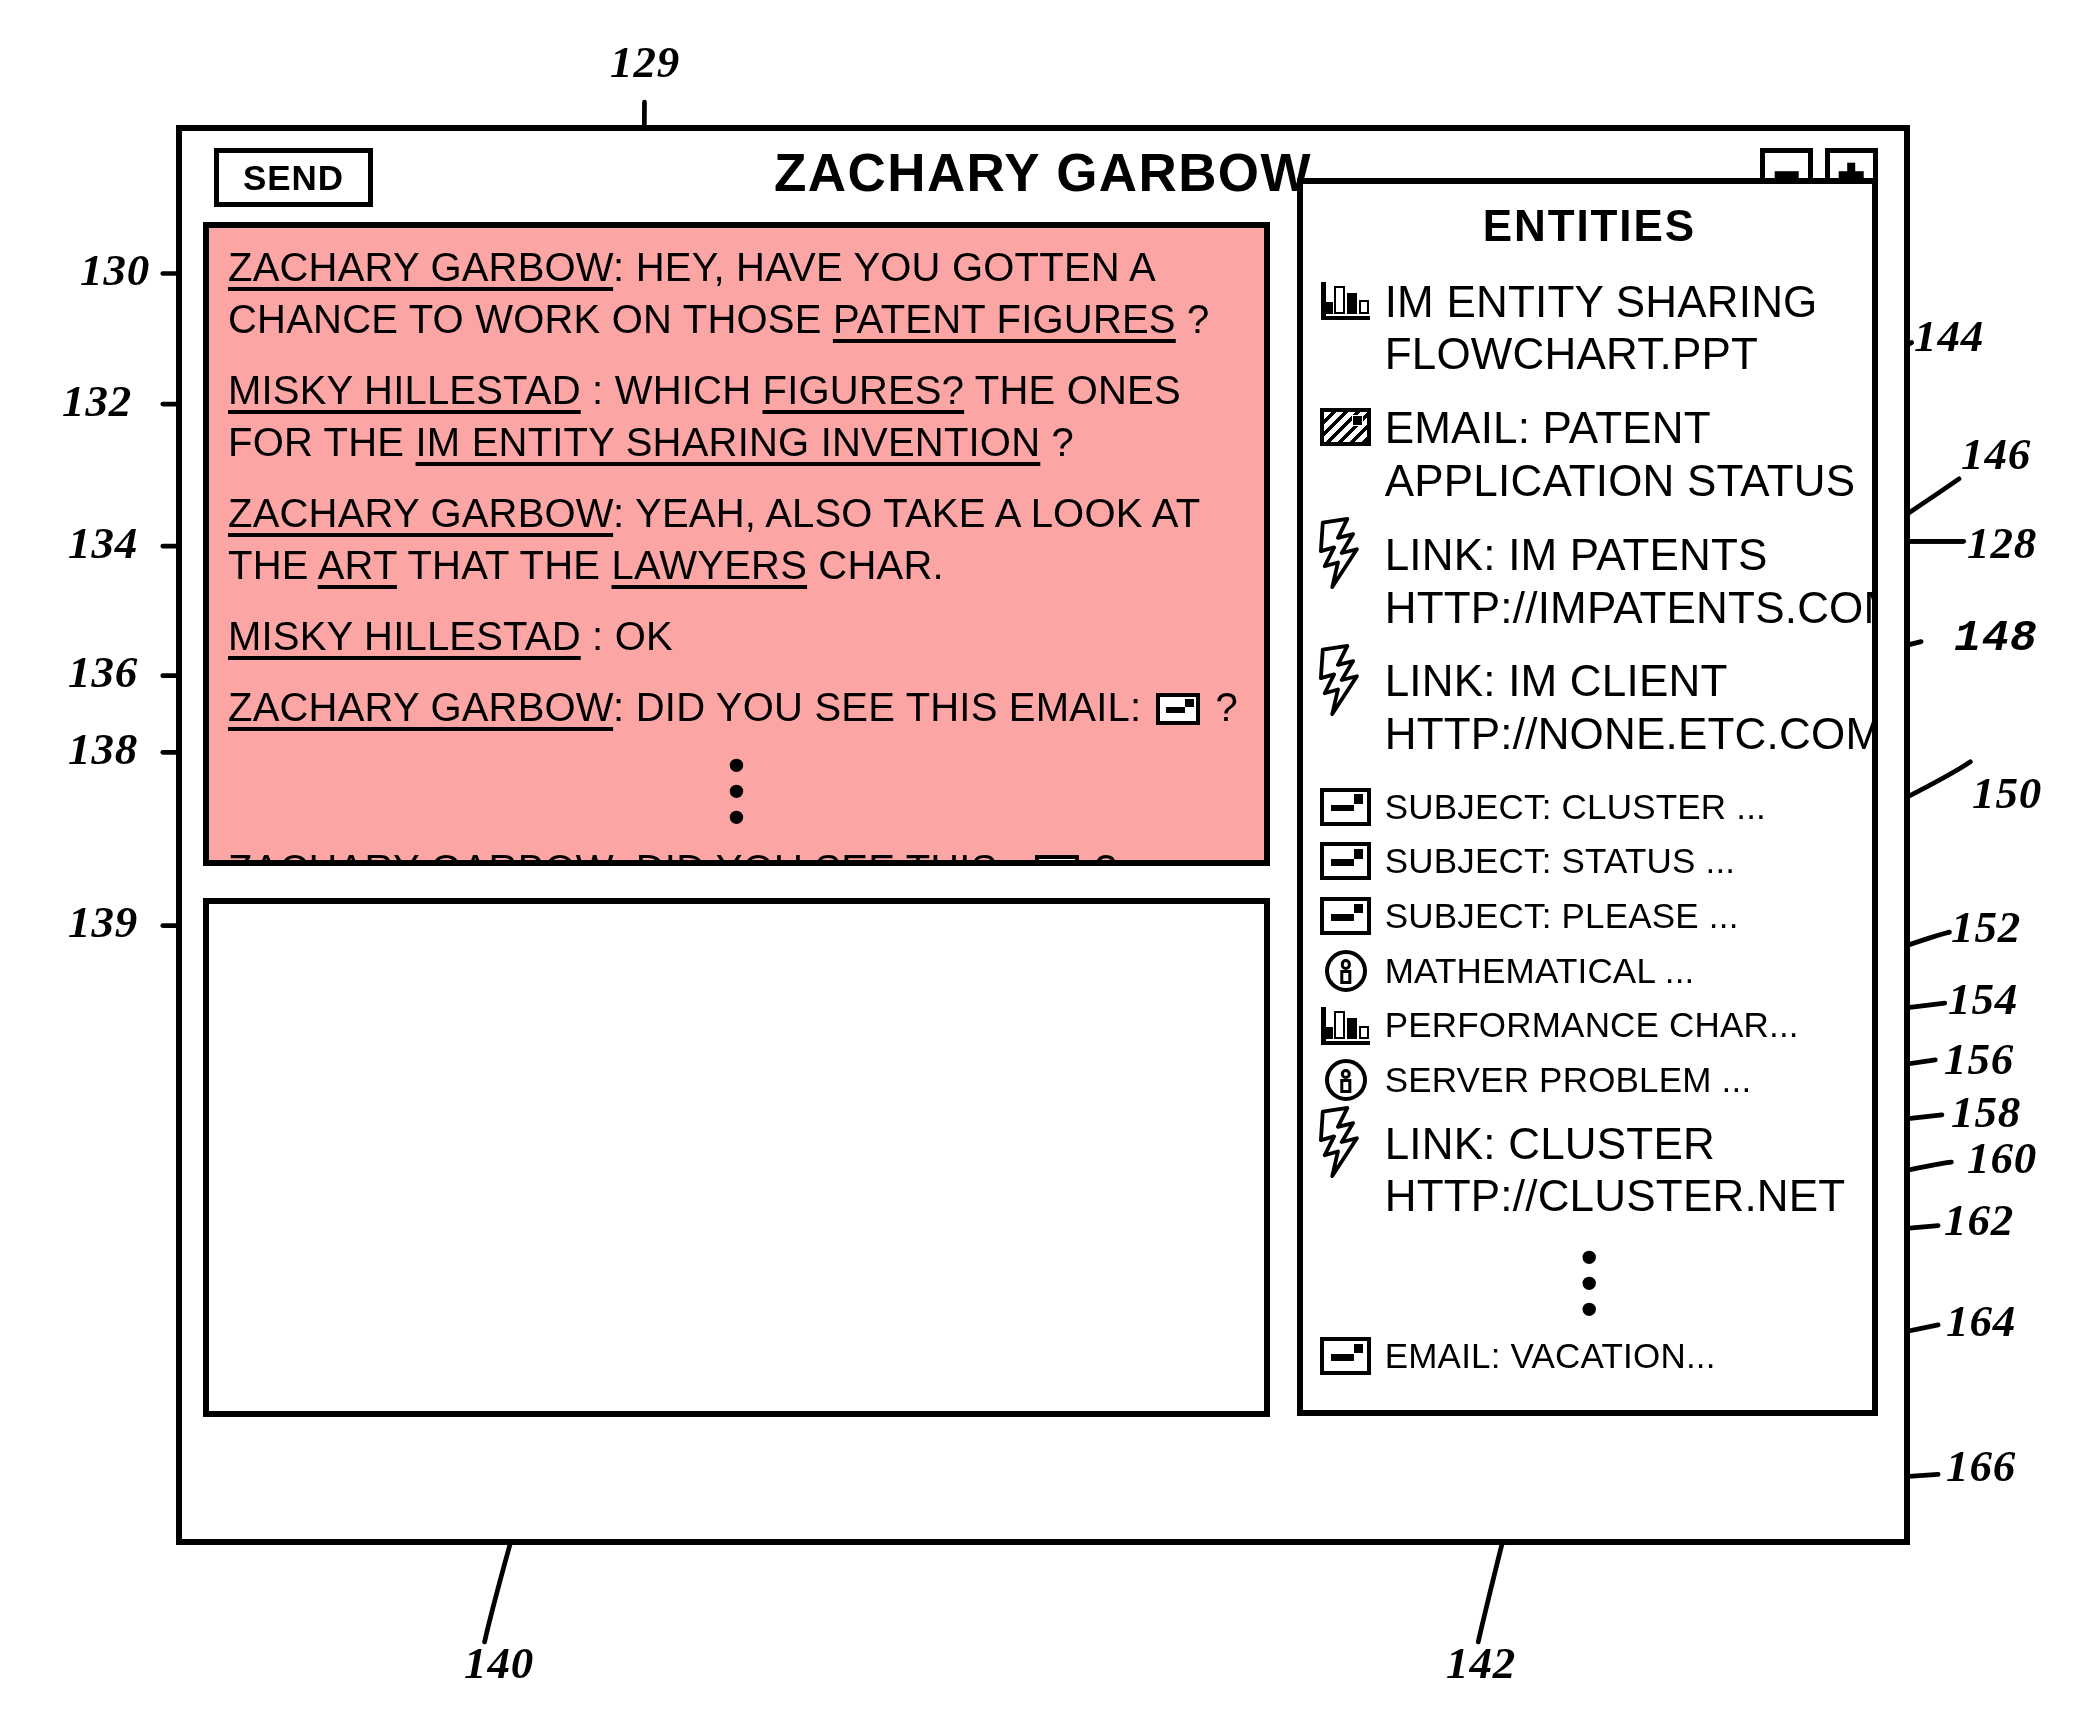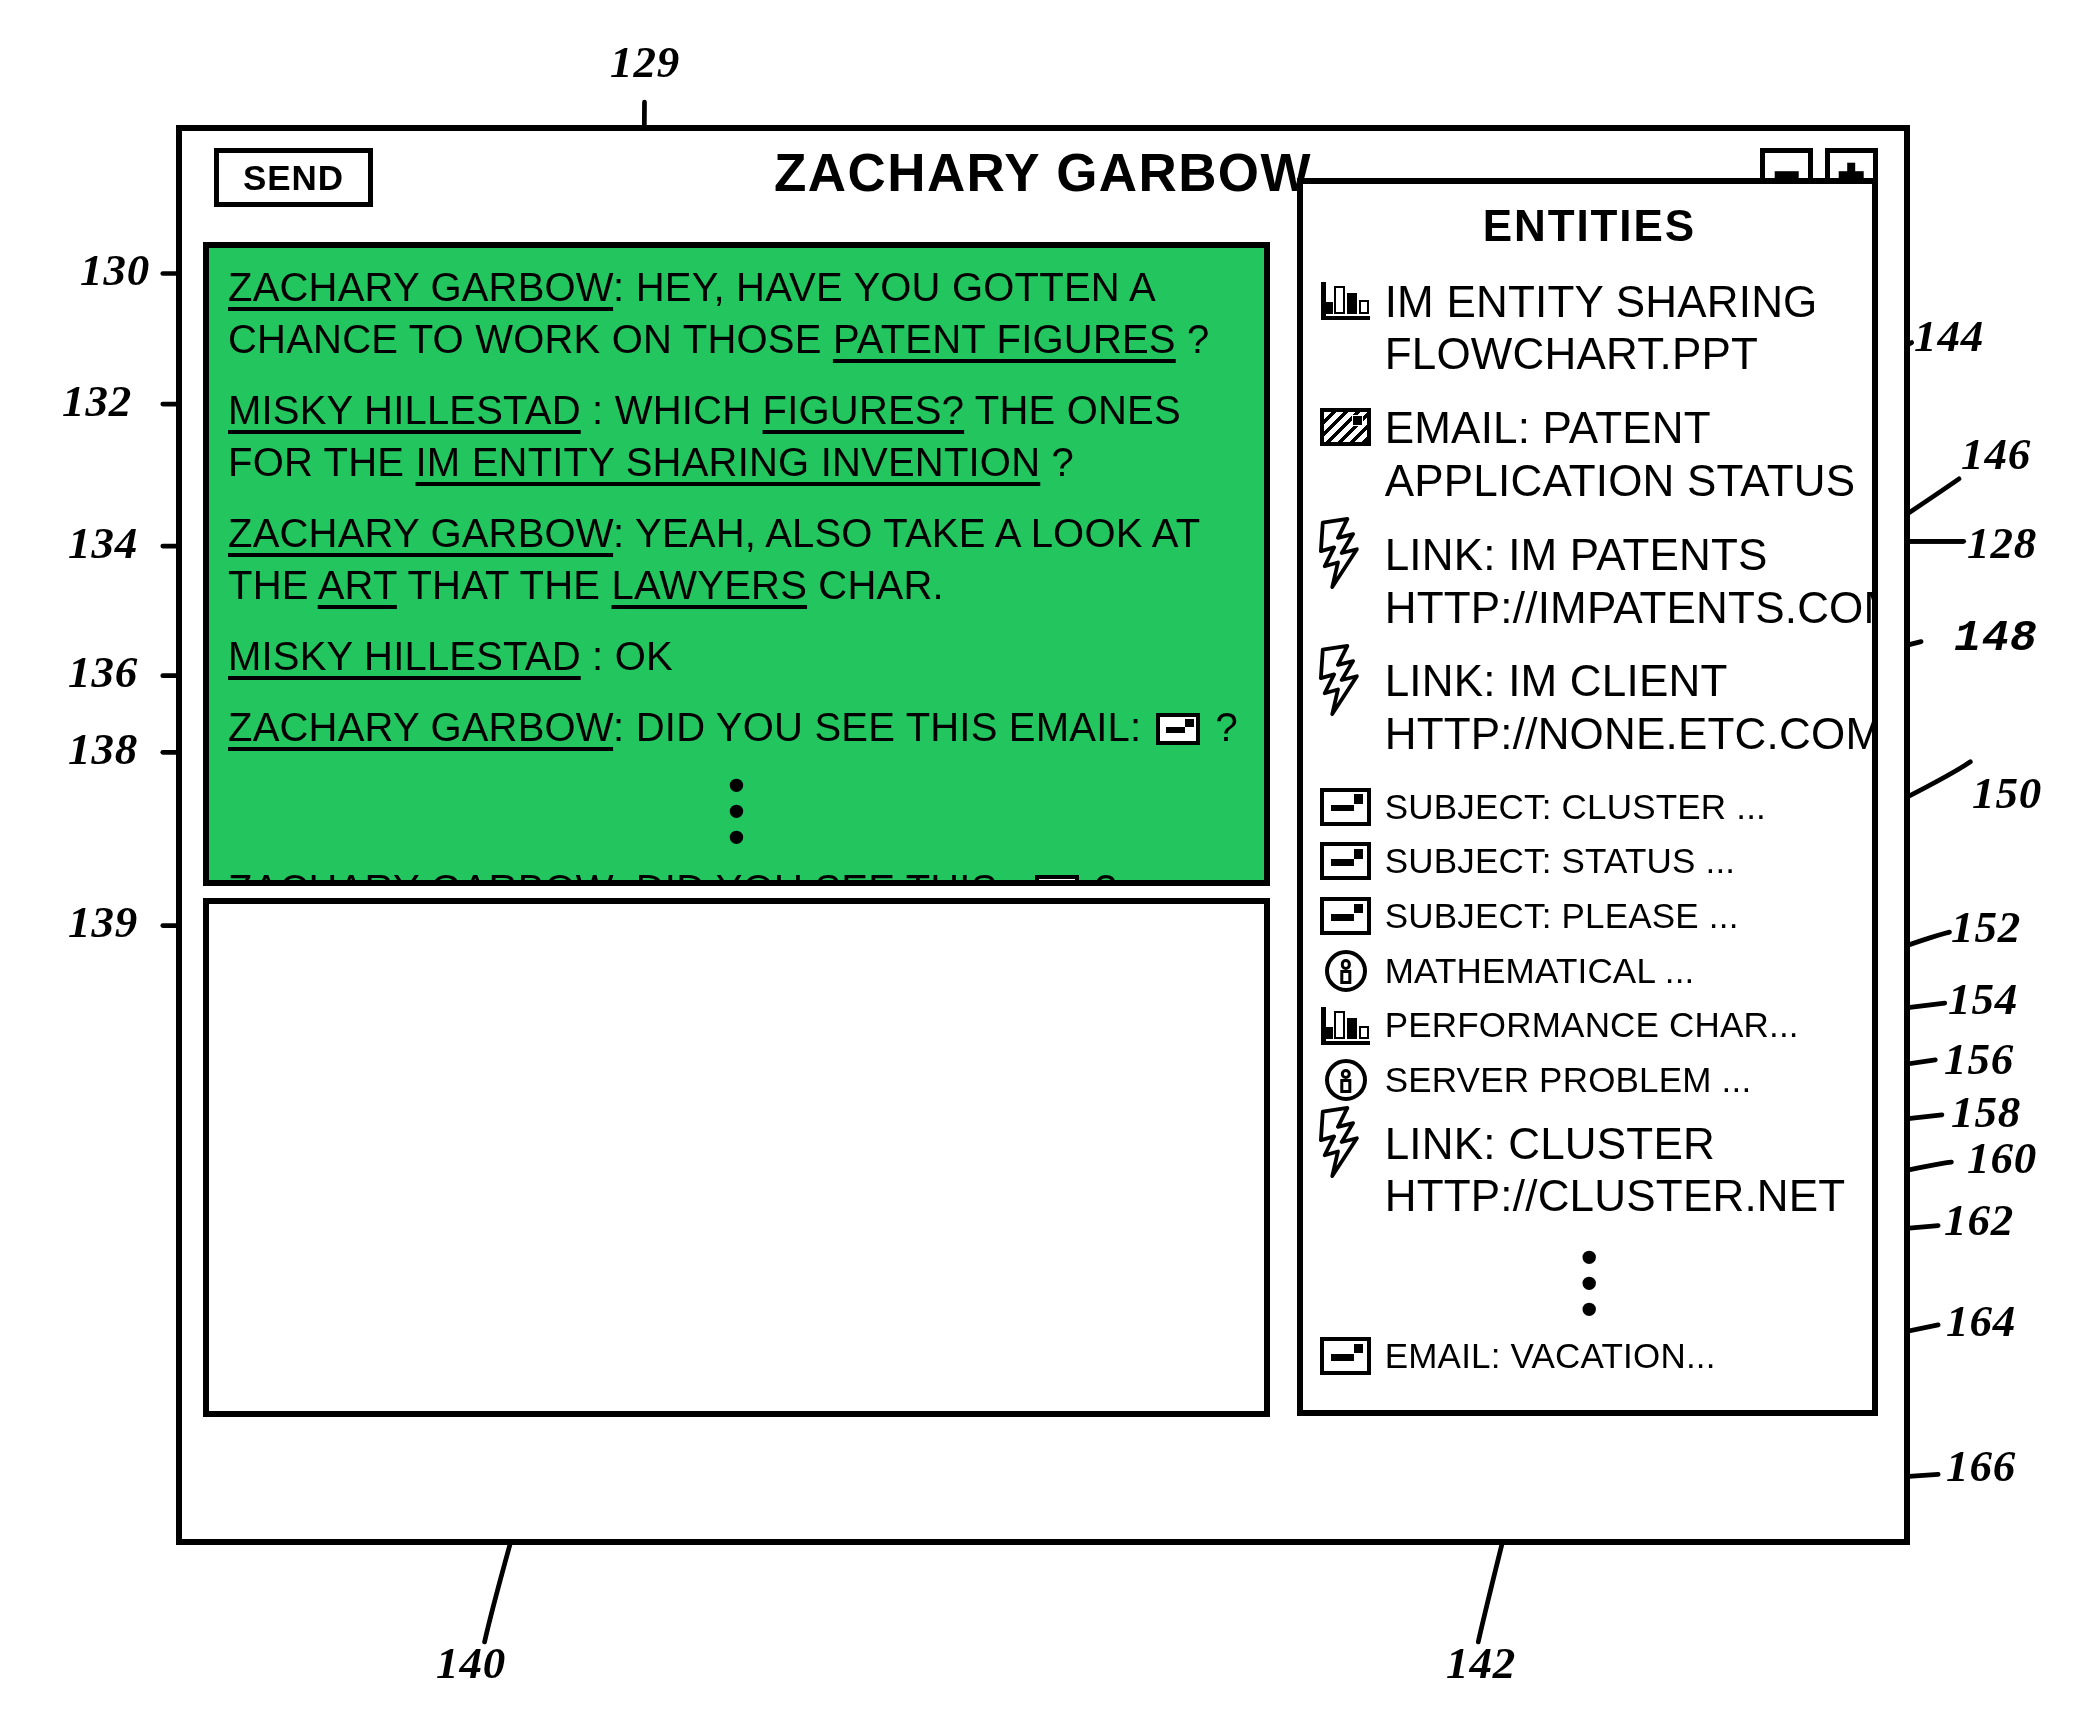--- a/index.html
+++ b/index.html
@@ -90,26 +90,26 @@
     left: 50%; top: 50%;
     transform: translate(-50%, -50%);
     width: 7.6px; height: 24.6px;
     background: #000;
   }
 
   
   #transcript-pane {
     position: absolute;
     left: 21px;
-    top: 111px;
+    top: 91px;
     width: 1067px;
     height: 644px;
     border: 6.6px solid #000;
     box-sizing: border-box;
-    background: #22c55e;
+    background: #fca5a5;
     padding: 13.2px 19px 0 19px;
     overflow: hidden;
   }
   .msg {
     font-size: 40px;
     line-height: 1.30;
     font-family: "Liberation Sans", sans-serif;
     margin-bottom: 19px;
     white-space: normal;
     letter-spacing: 0.2px;
@@ -348,21 +348,21 @@
   </g>
 </svg>
 
 <div class="ref" style="left:610px; top:36px;">129</div>
 <div class="ref" style="left:80px;  top:244px;">130</div>
 <div class="ref" style="left:62px;  top:375px;">132</div>
 <div class="ref" style="left:68px;  top:517px;">134</div>
 <div class="ref" style="left:68px;  top:646px;">136</div>
 <div class="ref" style="left:68px;  top:723px;">138</div>
 <div class="ref" style="left:68px;  top:896px;">139</div>
-<div class="ref" style="left:436px; top:1637px;text-align:right;">140</div>
+<div class="ref" style="left:464px; top:1637px;text-align:right;">140</div>
 <div class="ref" style="left:1446px;top:1637px;">142</div>
 
 <div class="ref" style="left:1914px;top:310px;">144</div>
 <div class="ref" style="left:1961px;top:428px;">146</div>
 <div class="ref" style="left:1967px;top:517px;">128</div>
 <div class="ref" style="left:1954px;top:613px;font-family:Liberation Mono, monospace;">148</div>
 <div class="ref" style="left:1972px;top:767px;">150</div>
 <div class="ref" style="left:1951px;top:901px;">152</div>
 <div class="ref" style="left:1948px;top:973px;">154</div>
 <div class="ref" style="left:1944px;top:1033px;">156</div>

